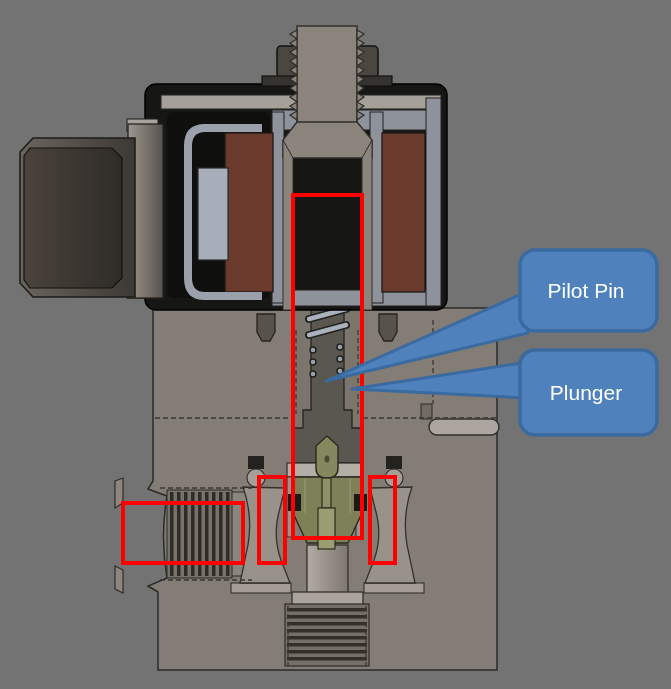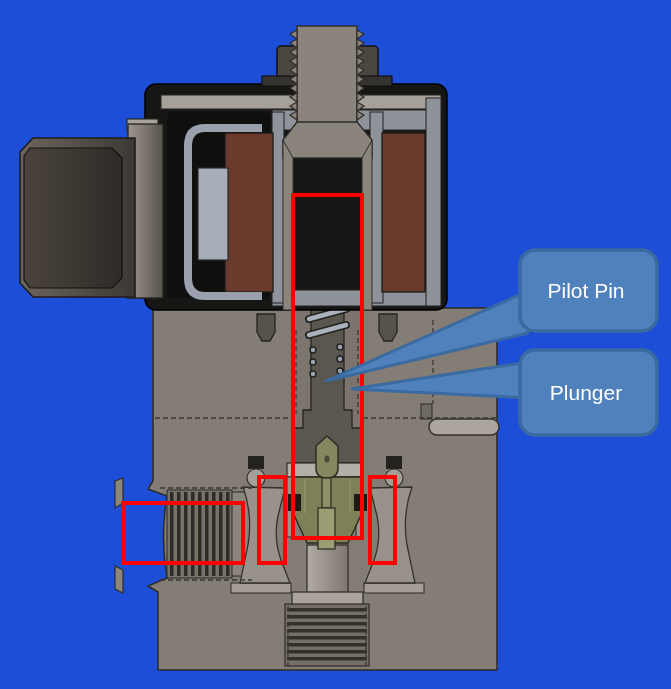--- a/index.html
+++ b/index.html
@@ -1,16 +1,16 @@
 <!DOCTYPE html>
 <html><head>
 <meta charset="utf-8">
 <style>
   html,body{margin:0;padding:0;background:#ffffff;}
-  .stage{position:relative;width:671px;height:689px;background:#1d4ed8;overflow:hidden;}
+  .stage{position:relative;width:671px;height:689px;background:#737373;overflow:hidden;}
   svg{display:block;}
   text.callout-label{
     font-family:"Liberation Sans", sans-serif;
     font-size:21px;
     fill:#ffffff;
   }
 </style>
 </head>
 <body>
 

